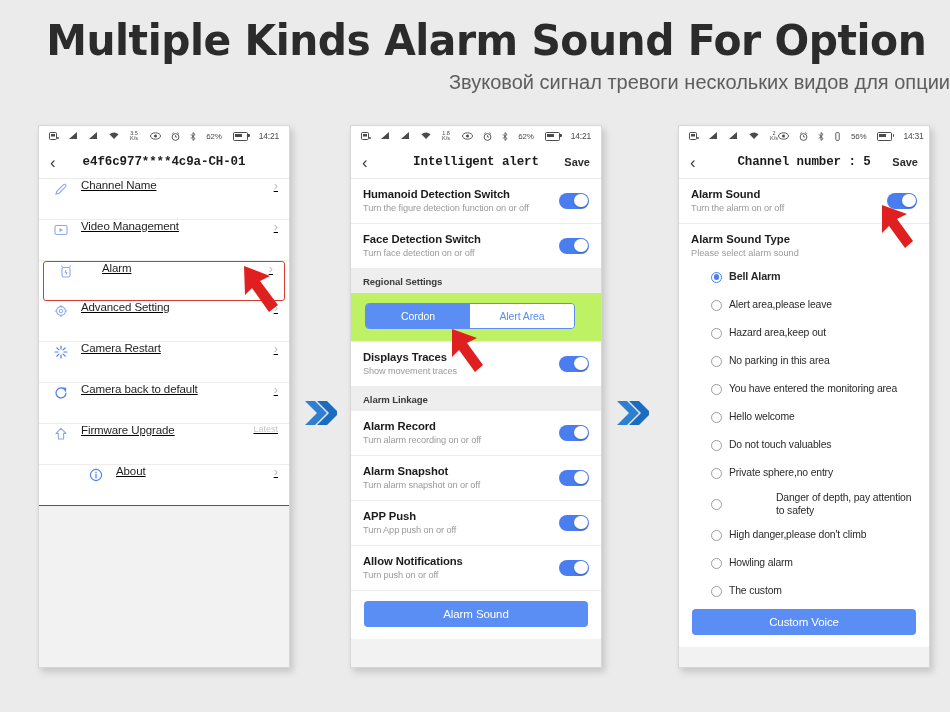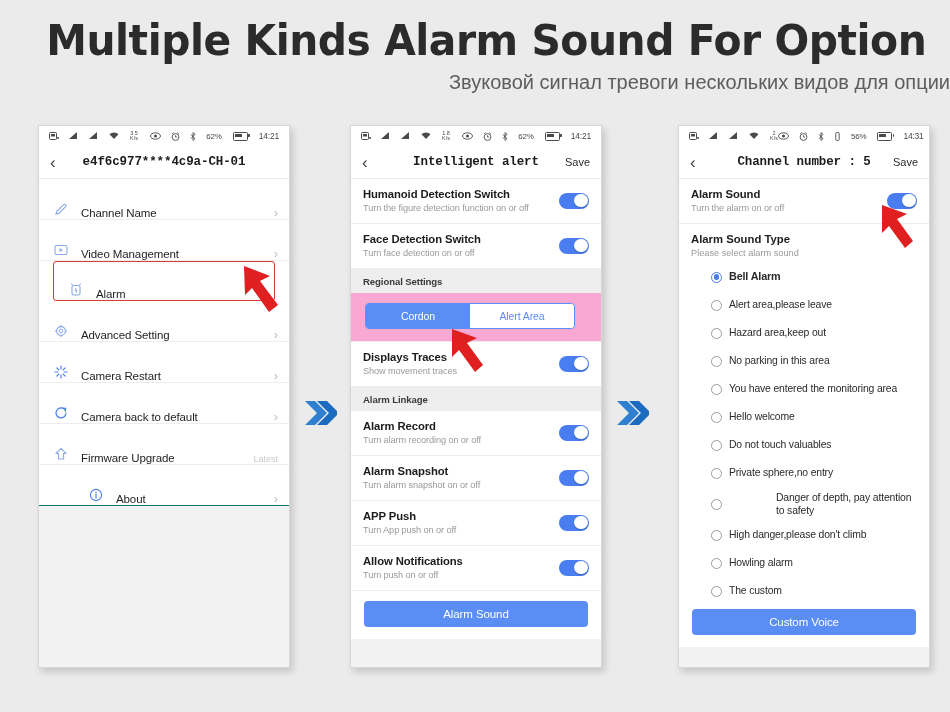--- a/index.html
+++ b/index.html
@@ -140,38 +140,40 @@
     color: #1c1c1c;
     pointer-events: none;
     letter-spacing: -0.1px;
     font-family: Liberation Mono, monospace;
   }
   .nav-save {
     margin-left: auto;
     font-size: 11px;
     color: #2c2c2c;
     z-index: 2;
+    font-weight: bold;
   }
 
   
   .screen-body {
     background: #f2f2f2;
     height: 490px;
     overflow: hidden;
   }
   .list-block { background: #fff; }
   .row {
     display: flex;
-    align-items: flex-end;
+    align-items: flex-start;
     height: 41px;
     padding: 0 11px 0 12px;
     border-bottom: 1px solid #ededed;
     background: #fff;
     box-sizing: border-box;
     position: relative;
+    text-decoration: underline;
   }
   .row:last-child { border-bottom: 1px solid #0f766e; padding-left: 47px; }
   .row-icon {
     width: 20px; height: 20px;
     margin-right: 10px;
     flex: 0 0 20px;
     display: flex;
     align-items: center;
     justify-content: center;
   }
@@ -190,22 +192,23 @@
   .trail-text {
     font-size: 9px;
     color: #c8c8c8;
   }
 
   
   .row.highlight {
     border: 1.6px solid #d93b30;
     border-radius: 3px;
     height: 40px;
-    margin: 0 14px;
+    margin: 0 4px;
     background: #fff;
+    gap: 16px;
   }
 
   
   .trow {
     display: flex;
     align-items: center;
     padding: 7px 12px 8px 12px;
     border-bottom: 1px solid #ececec;
     background: #fff;
     box-sizing: border-box;
@@ -248,21 +251,21 @@
     background: #eeeeee;
     font-size: 9.6px;
     color: #3a3a3a;
     padding: 7px 4px 6px 12px;
     font-weight: bold;
     letter-spacing: -0.1px;
   }
 
   
   .seg-wrap {
-    background: #f9a8d4;
+    background: #bef264;
     padding: 10px 26px 12px 14px;
     border-bottom: 1px solid #ececec;
   }
   .segmented {
     display: flex;
     border: 1px solid #5b8ef4;
     border-radius: 4px;
     overflow: hidden;
     height: 24px;
   }

